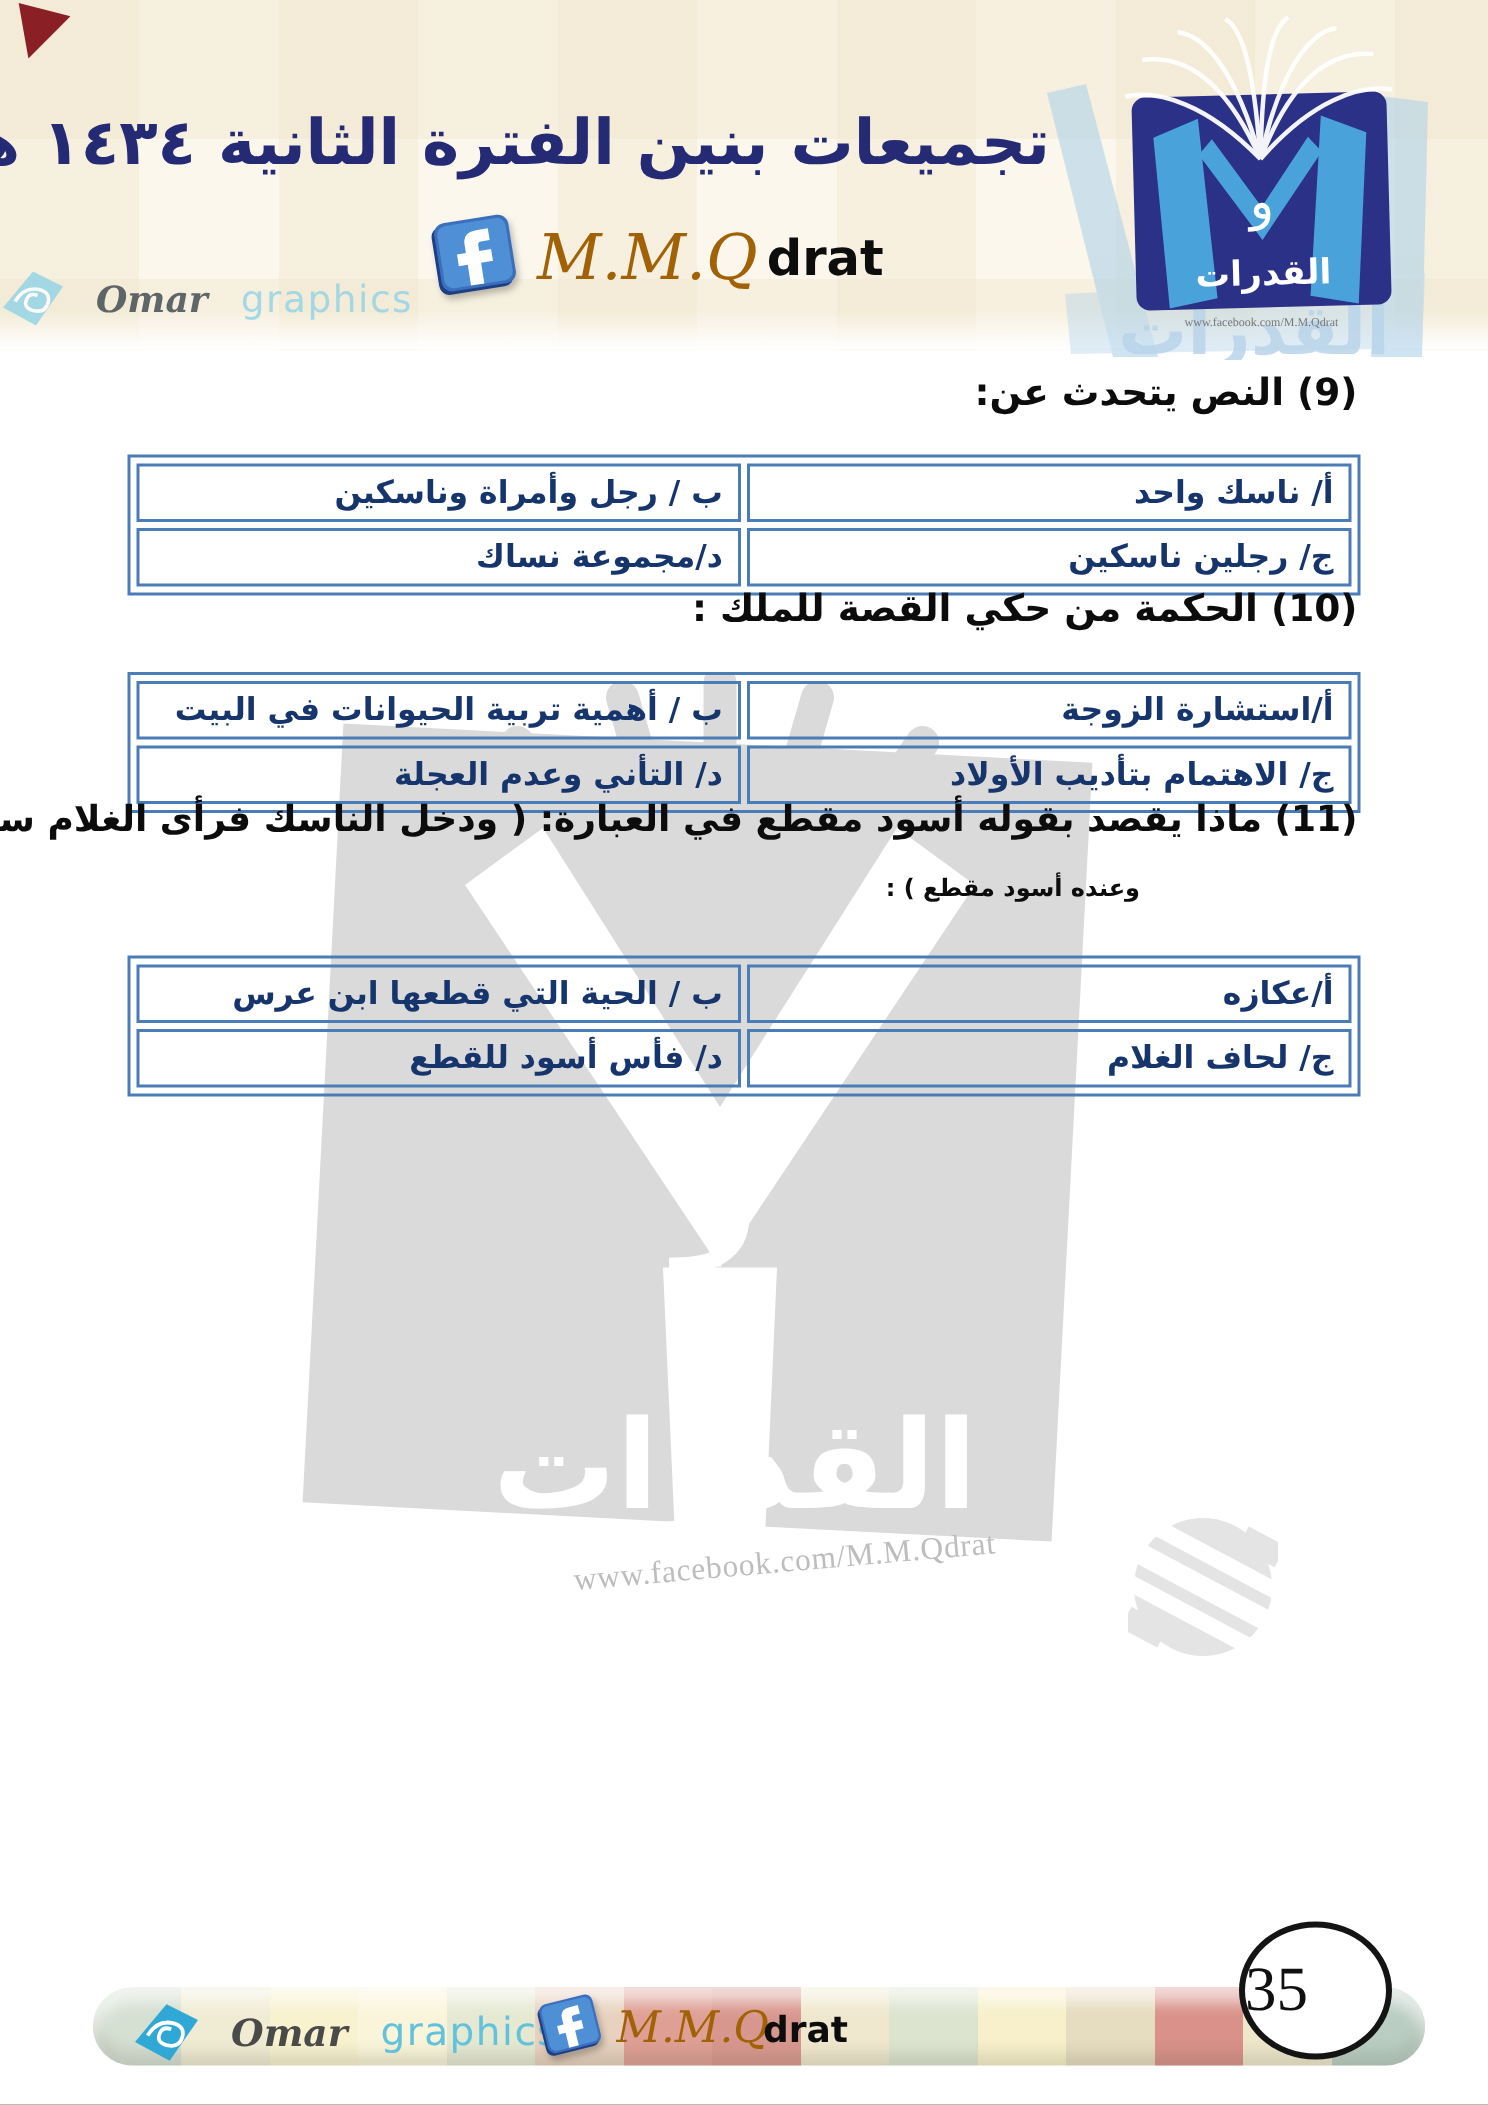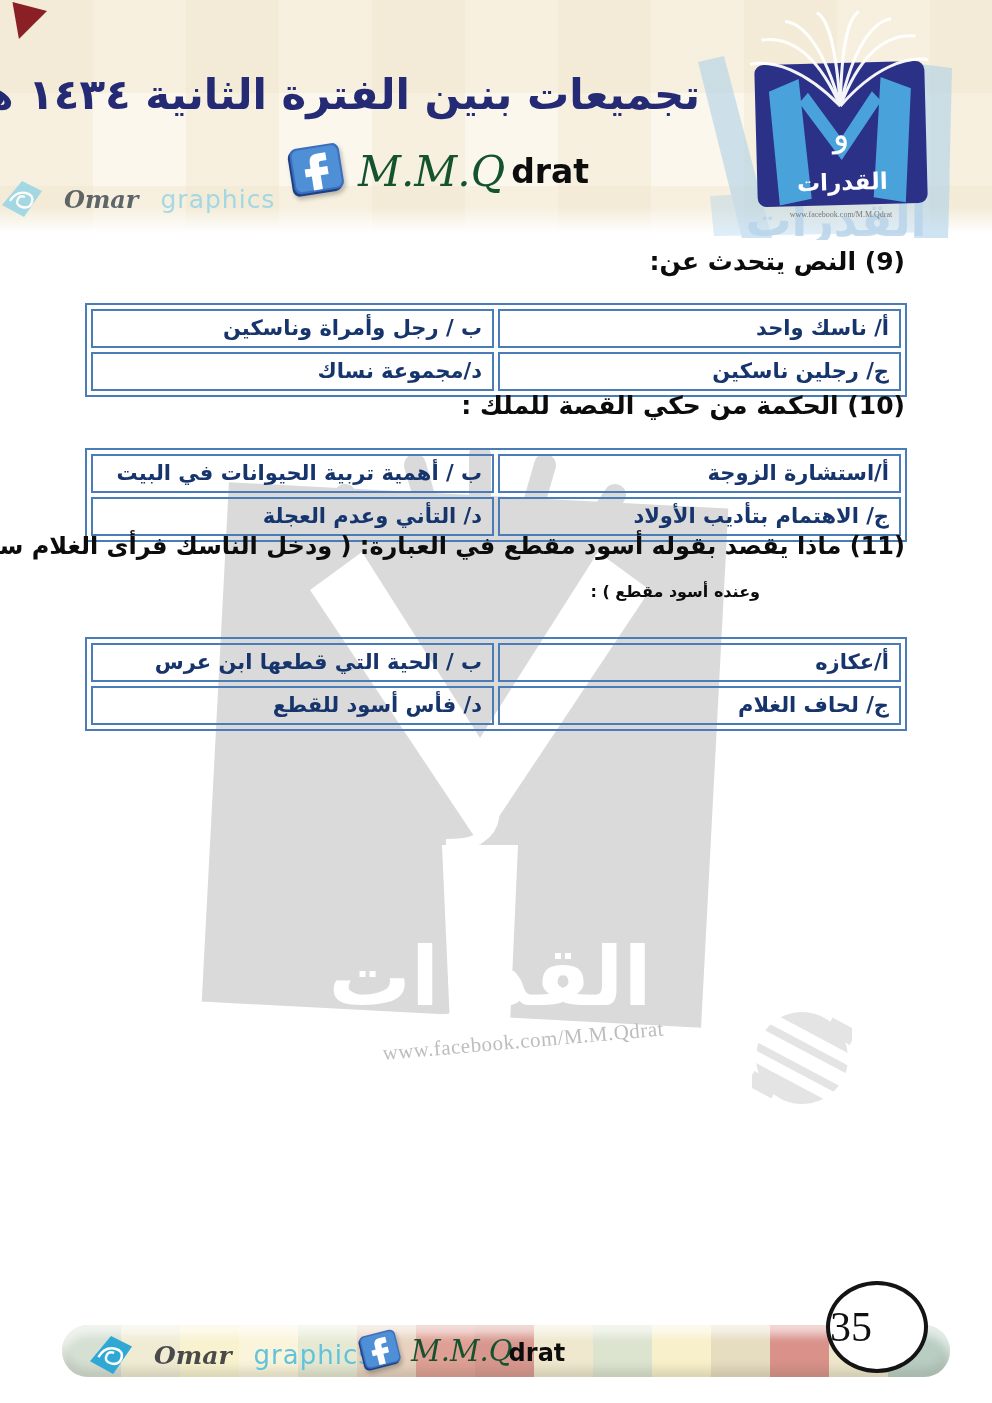--- a/index.html
+++ b/index.html
@@ -29,21 +29,21 @@
   .main-title{
     position:absolute;right:292px;top:70px;
     direction:rtl;white-space:nowrap;
     font-size:42px;font-weight:bold;color:#252a74;
   }
   .brand-row{
     position:absolute;left:282px;top:140px;height:62px;
     display:flex;align-items:center;gap:10px;
   }
   .fb-icon{display:block;filter:drop-shadow(2px 3px 2px rgba(0,0,0,.25));}
-  .brand-script{font-family:"DejaVu Serif",serif;font-style:italic;font-size:42px;color:#14532d;}
+  .brand-script{font-family:"DejaVu Serif",serif;font-style:italic;font-size:42px;color:#a16207;}
   .brand-tail{font-family:"DejaVu Sans",sans-serif;font-weight:bold;font-size:33px;color:#0d0d0d;margin-left:-4px;}
   .omar-logo{position:absolute;display:flex;align-items:center;gap:22px;}
   .omar-logo .omar-name{font-family:"DejaVu Serif",serif;font-style:italic;font-weight:bold;}
   .omar-logo .omar-word{font-family:"DejaVu Sans",sans-serif;font-weight:400;letter-spacing:1px;}
   .omar-header{left:2px;top:181px;opacity:.8;}
   .omar-header .omar-name{font-size:24px;color:#39444c;}
   .omar-header .omar-word{font-size:25px;color:#8fd3e6;}
   
   .q-head{
     position:absolute;direction:rtl;color:#0c0c0c;

